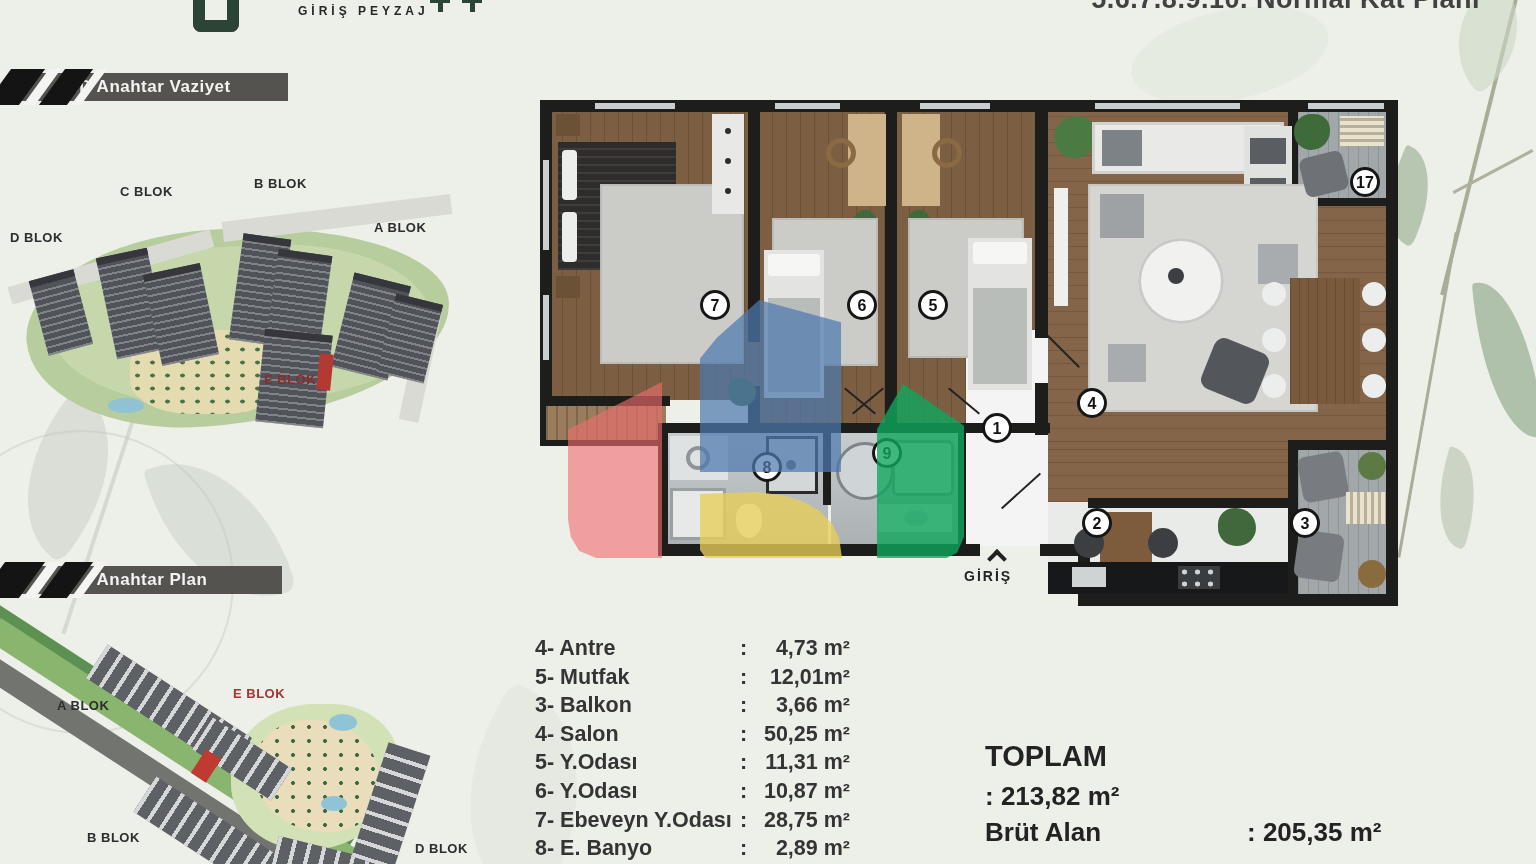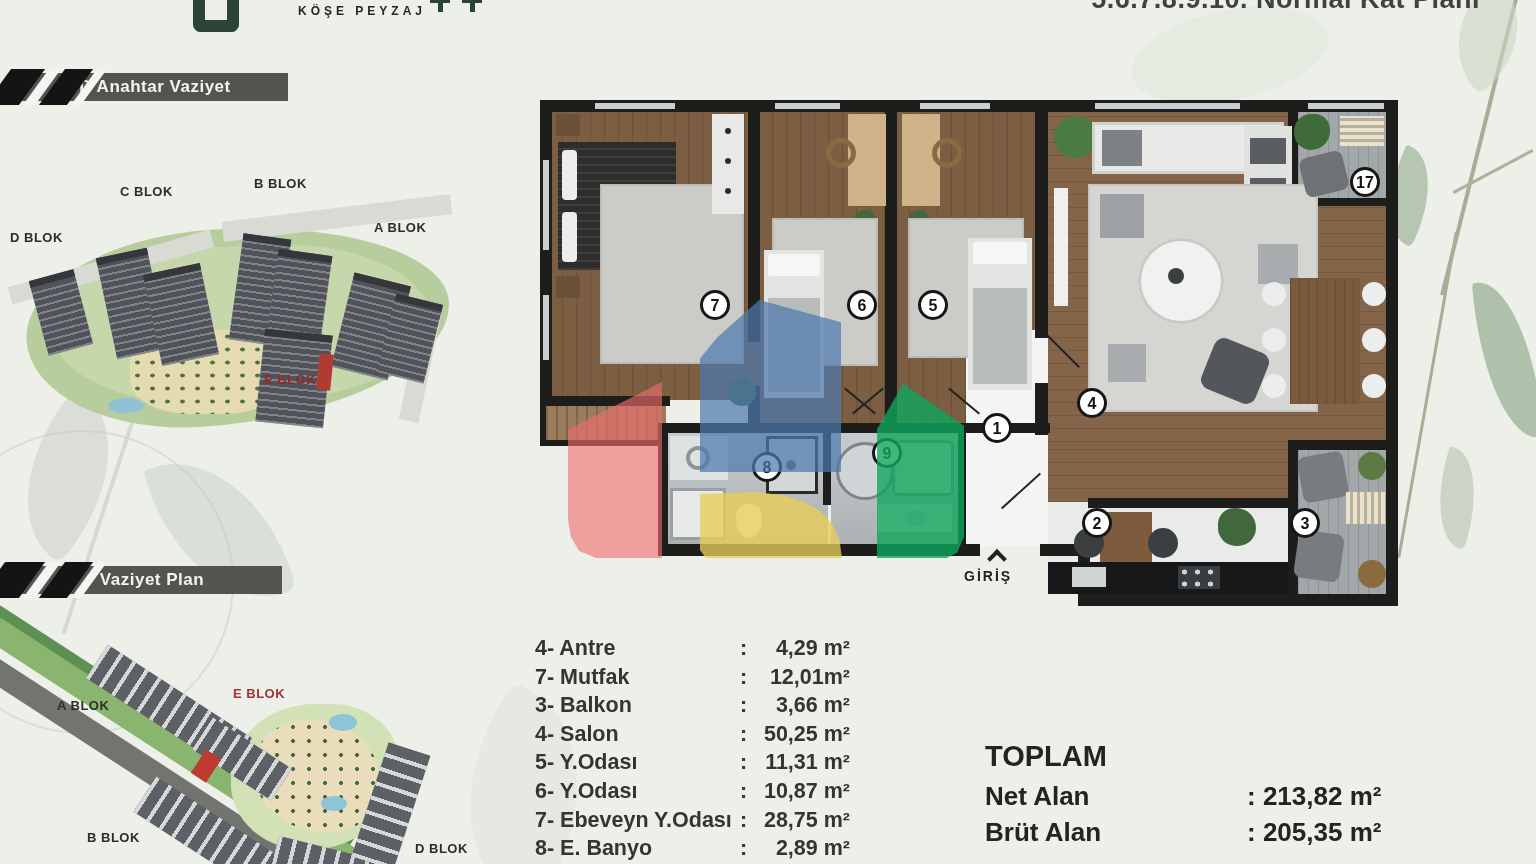--- a/index.html
+++ b/index.html
@@ -59,21 +59,21 @@
 
   <div class="ab" style="left:193px;top:-26px;width:46px;height:58px;border:12px solid #2c4435;border-top:none;border-radius:0 0 8px 8px;box-sizing:border-box;z-index:5"></div>
   <div class="ab" style="left:430px;top:-10px;width:20px;height:22px;z-index:5">
     <div class="ab" style="left:8px;top:0;width:5px;height:22px;background:#2c4435"></div>
     <div class="ab" style="left:0;top:8px;width:20px;height:5px;background:#2c4435"></div>
   </div>
   <div class="ab" style="left:462px;top:-10px;width:20px;height:22px;z-index:5">
     <div class="ab" style="left:8px;top:0;width:5px;height:22px;background:#2c4435"></div>
     <div class="ab" style="left:0;top:8px;width:20px;height:5px;background:#2c4435"></div>
   </div>
-  <div class="ab" style="left:298px;top:4px;font-size:12px;font-weight:700;letter-spacing:4px;color:#262626;z-index:5">KÖŞE PEYZAJ</div>
+  <div class="ab" style="left:298px;top:4px;font-size:12px;font-weight:700;letter-spacing:4px;color:#262626;z-index:5">GİRİŞ PEYZAJ</div>
 
   <div class="ab" style="right:56px;top:-16px;font-size:27px;font-weight:700;color:#414141;letter-spacing:.5px;z-index:5">5.6.7.8.9.10. Normal Kat Planı</div>
 
   <div class="banner" style="left:12px;top:73px;width:276px">
     <span>3D Anahtar Vaziyet</span>
     <div class="stripe" style="left:-14px;width:34px;background:#141414"></div>
     <div class="stripe" style="left:24px;width:12px;background:#f4f4f2"></div>
     <div class="stripe" style="left:40px;width:28px;background:#141414"></div>
     <div class="stripe" style="left:72px;width:10px;background:#f4f4f2"></div>
   </div>
@@ -96,21 +96,21 @@
     <div class="bldg3d" style="left:248px;top:140px;width:68px;height:86px;transform:rotate(6deg)"></div>
     <div class="ab" style="left:306px;top:162px;width:14px;height:36px;background:#b23a33;transform:rotate(6deg)"></div>
     <div class="lbl" style="left:-2px;top:38px">D BLOK</div>
     <div class="lbl" style="left:108px;top:-8px">C BLOK</div>
     <div class="lbl" style="left:242px;top:-16px">B BLOK</div>
     <div class="lbl" style="left:362px;top:28px">A BLOK</div>
     <div class="lbl" style="left:252px;top:180px;color:#8e2b2b">E BLOK</div>
   </div>
 
   <div class="banner" style="left:22px;top:566px;width:260px">
-    <span>Vaziyet Plan</span>
+    <span>Anahtar Plan</span>
     <div class="stripe" style="left:-30px;width:40px;background:#141414"></div>
     <div class="stripe" style="left:14px;width:12px;background:#f4f4f2"></div>
     <div class="stripe" style="left:30px;width:28px;background:#141414"></div>
     <div class="stripe" style="left:62px;width:10px;background:#f4f4f2"></div>
   </div>
 
   <div class="ab" style="left:25px;top:612px;width:458px;height:252px;z-index:3">
     <div class="ab" style="left:-30px;top:-10px;width:430px;height:14px;background:#5c9153;transform:rotate(33deg);transform-origin:left top"></div>
     <div class="ab" style="left:-24px;top:6px;width:440px;height:26px;background:#8ab56f;transform:rotate(33deg);transform-origin:left top"></div>
     <div class="ab" style="left:-36px;top:40px;width:560px;height:24px;background:#71746f;transform:rotate(33deg);transform-origin:left top"></div>
@@ -300,24 +300,24 @@
               clip-path:polygon(0 34%,12% 22%,42% 0,100% 13%,100% 100%,0 100%)"></div>
   <div class="ab" style="left:700px;top:492px;width:142px;height:66px;background:#e8ce58;opacity:.78;z-index:30;
               clip-path:polygon(0 3%,40% 0,58% 5%,72% 14%,84% 28%,93% 48%,98% 70%,100% 100%,4% 100%,0 88%)"></div>
   <div class="ab" style="left:877px;top:384px;width:87px;height:174px;background:#0fa65c;opacity:.8;z-index:30;
               clip-path:polygon(0 100%,0 26%,30% 0,100% 24%,100% 88%,92% 97%,80% 100%)"></div>
 
   <div class="ab" style="left:535px;top:636px;width:330px;font-size:21.5px;font-weight:700;color:#343434;z-index:20">
     <div class="roomrow">
       <span>4- Antre</span>
       <span>:</span>
-      <span class="v">4,29 m²</span>
-    </div>
-    <div class="roomrow">
-      <span>7- Mutfak</span>
+      <span class="v">4,73 m²</span>
+    </div>
+    <div class="roomrow">
+      <span>5- Mutfak</span>
       <span>:</span>
       <span class="v">12,01m²</span>
     </div>
     <div class="roomrow">
       <span>3- Balkon</span>
       <span>:</span>
       <span class="v">3,66 m²</span>
     </div>
     <div class="roomrow">
       <span>4- Salon</span>
@@ -342,21 +342,20 @@
     <div class="roomrow">
       <span>8- E. Banyo</span>
       <span>:</span>
       <span class="v">2,89 m²</span>
     </div>
   </div>
 
   <div class="ab" style="left:985px;top:740px;width:440px;color:#232323;z-index:20">
     <div style="font-size:29px;font-weight:700;margin-bottom:8px">TOPLAM</div>
     <div class="totrow" style="font-size:26px;font-weight:700">
-      <span>Net Alan</span>
       <span>: 213,82 m²</span>
     </div>
     <div class="totrow" style="font-size:26px;font-weight:700">
       <span>Brüt Alan</span>
       <span>: 205,35 m²</span>
     </div>
   </div>
 
 </div>
 

